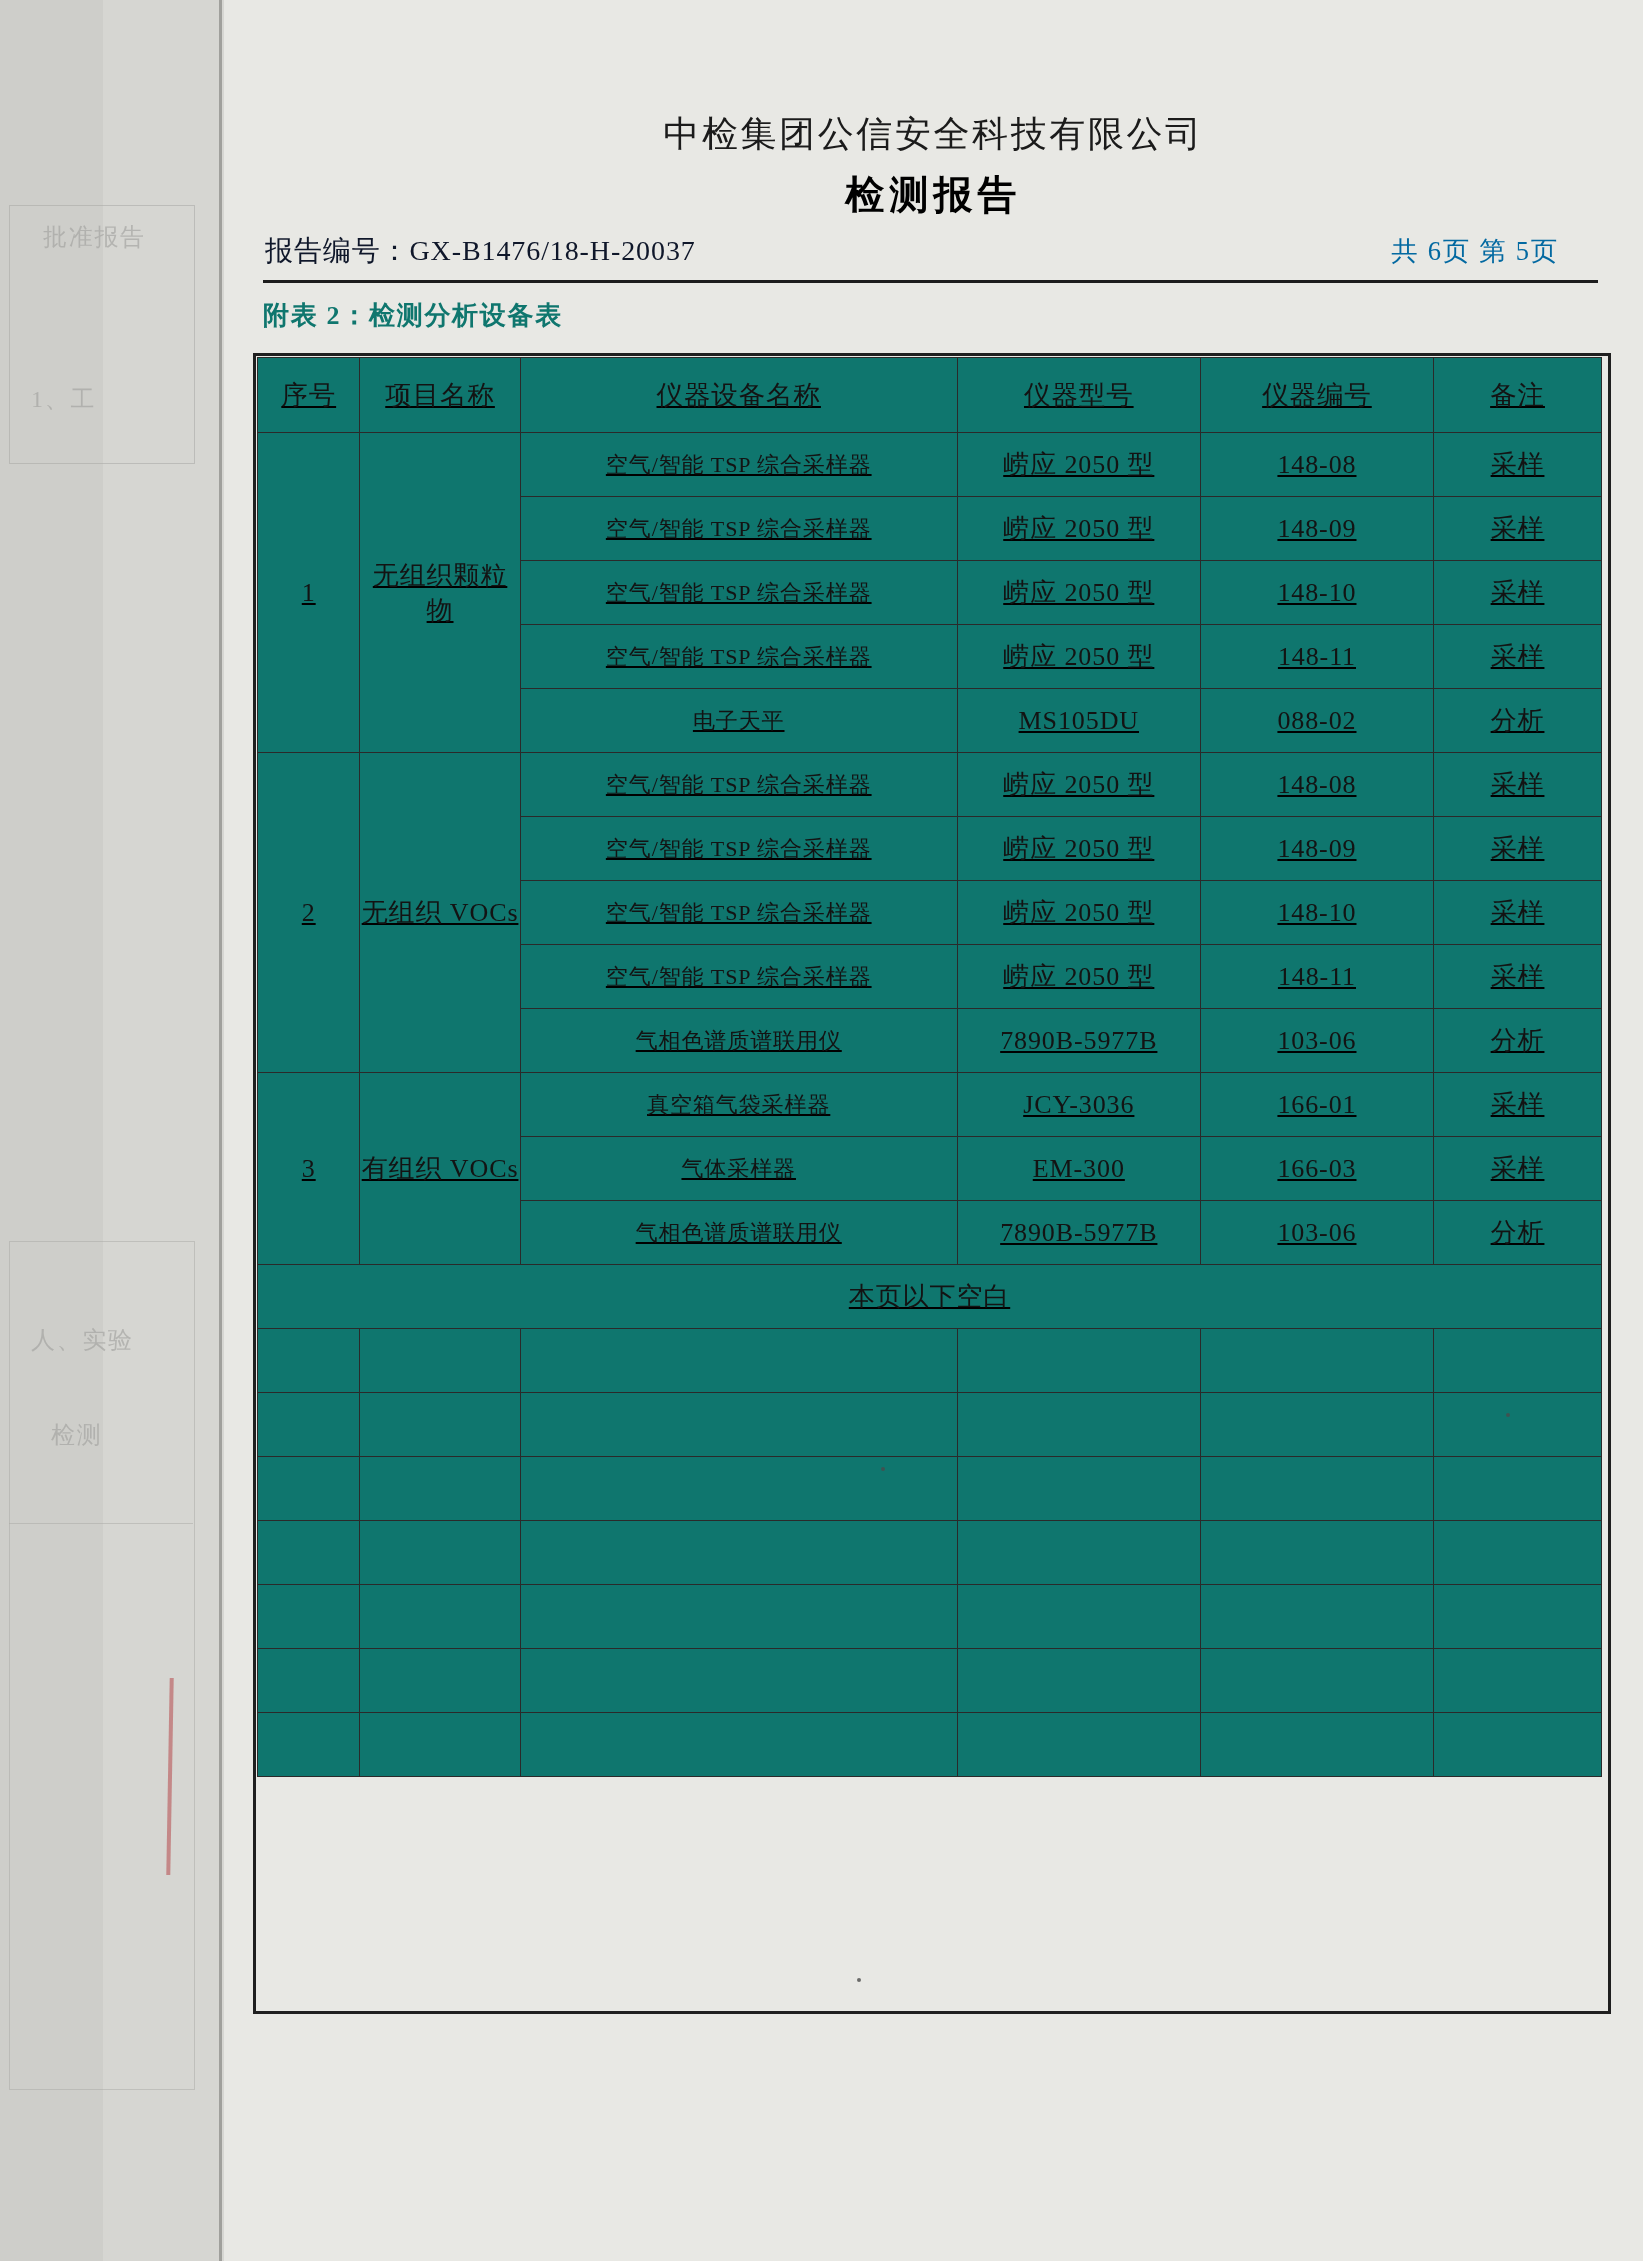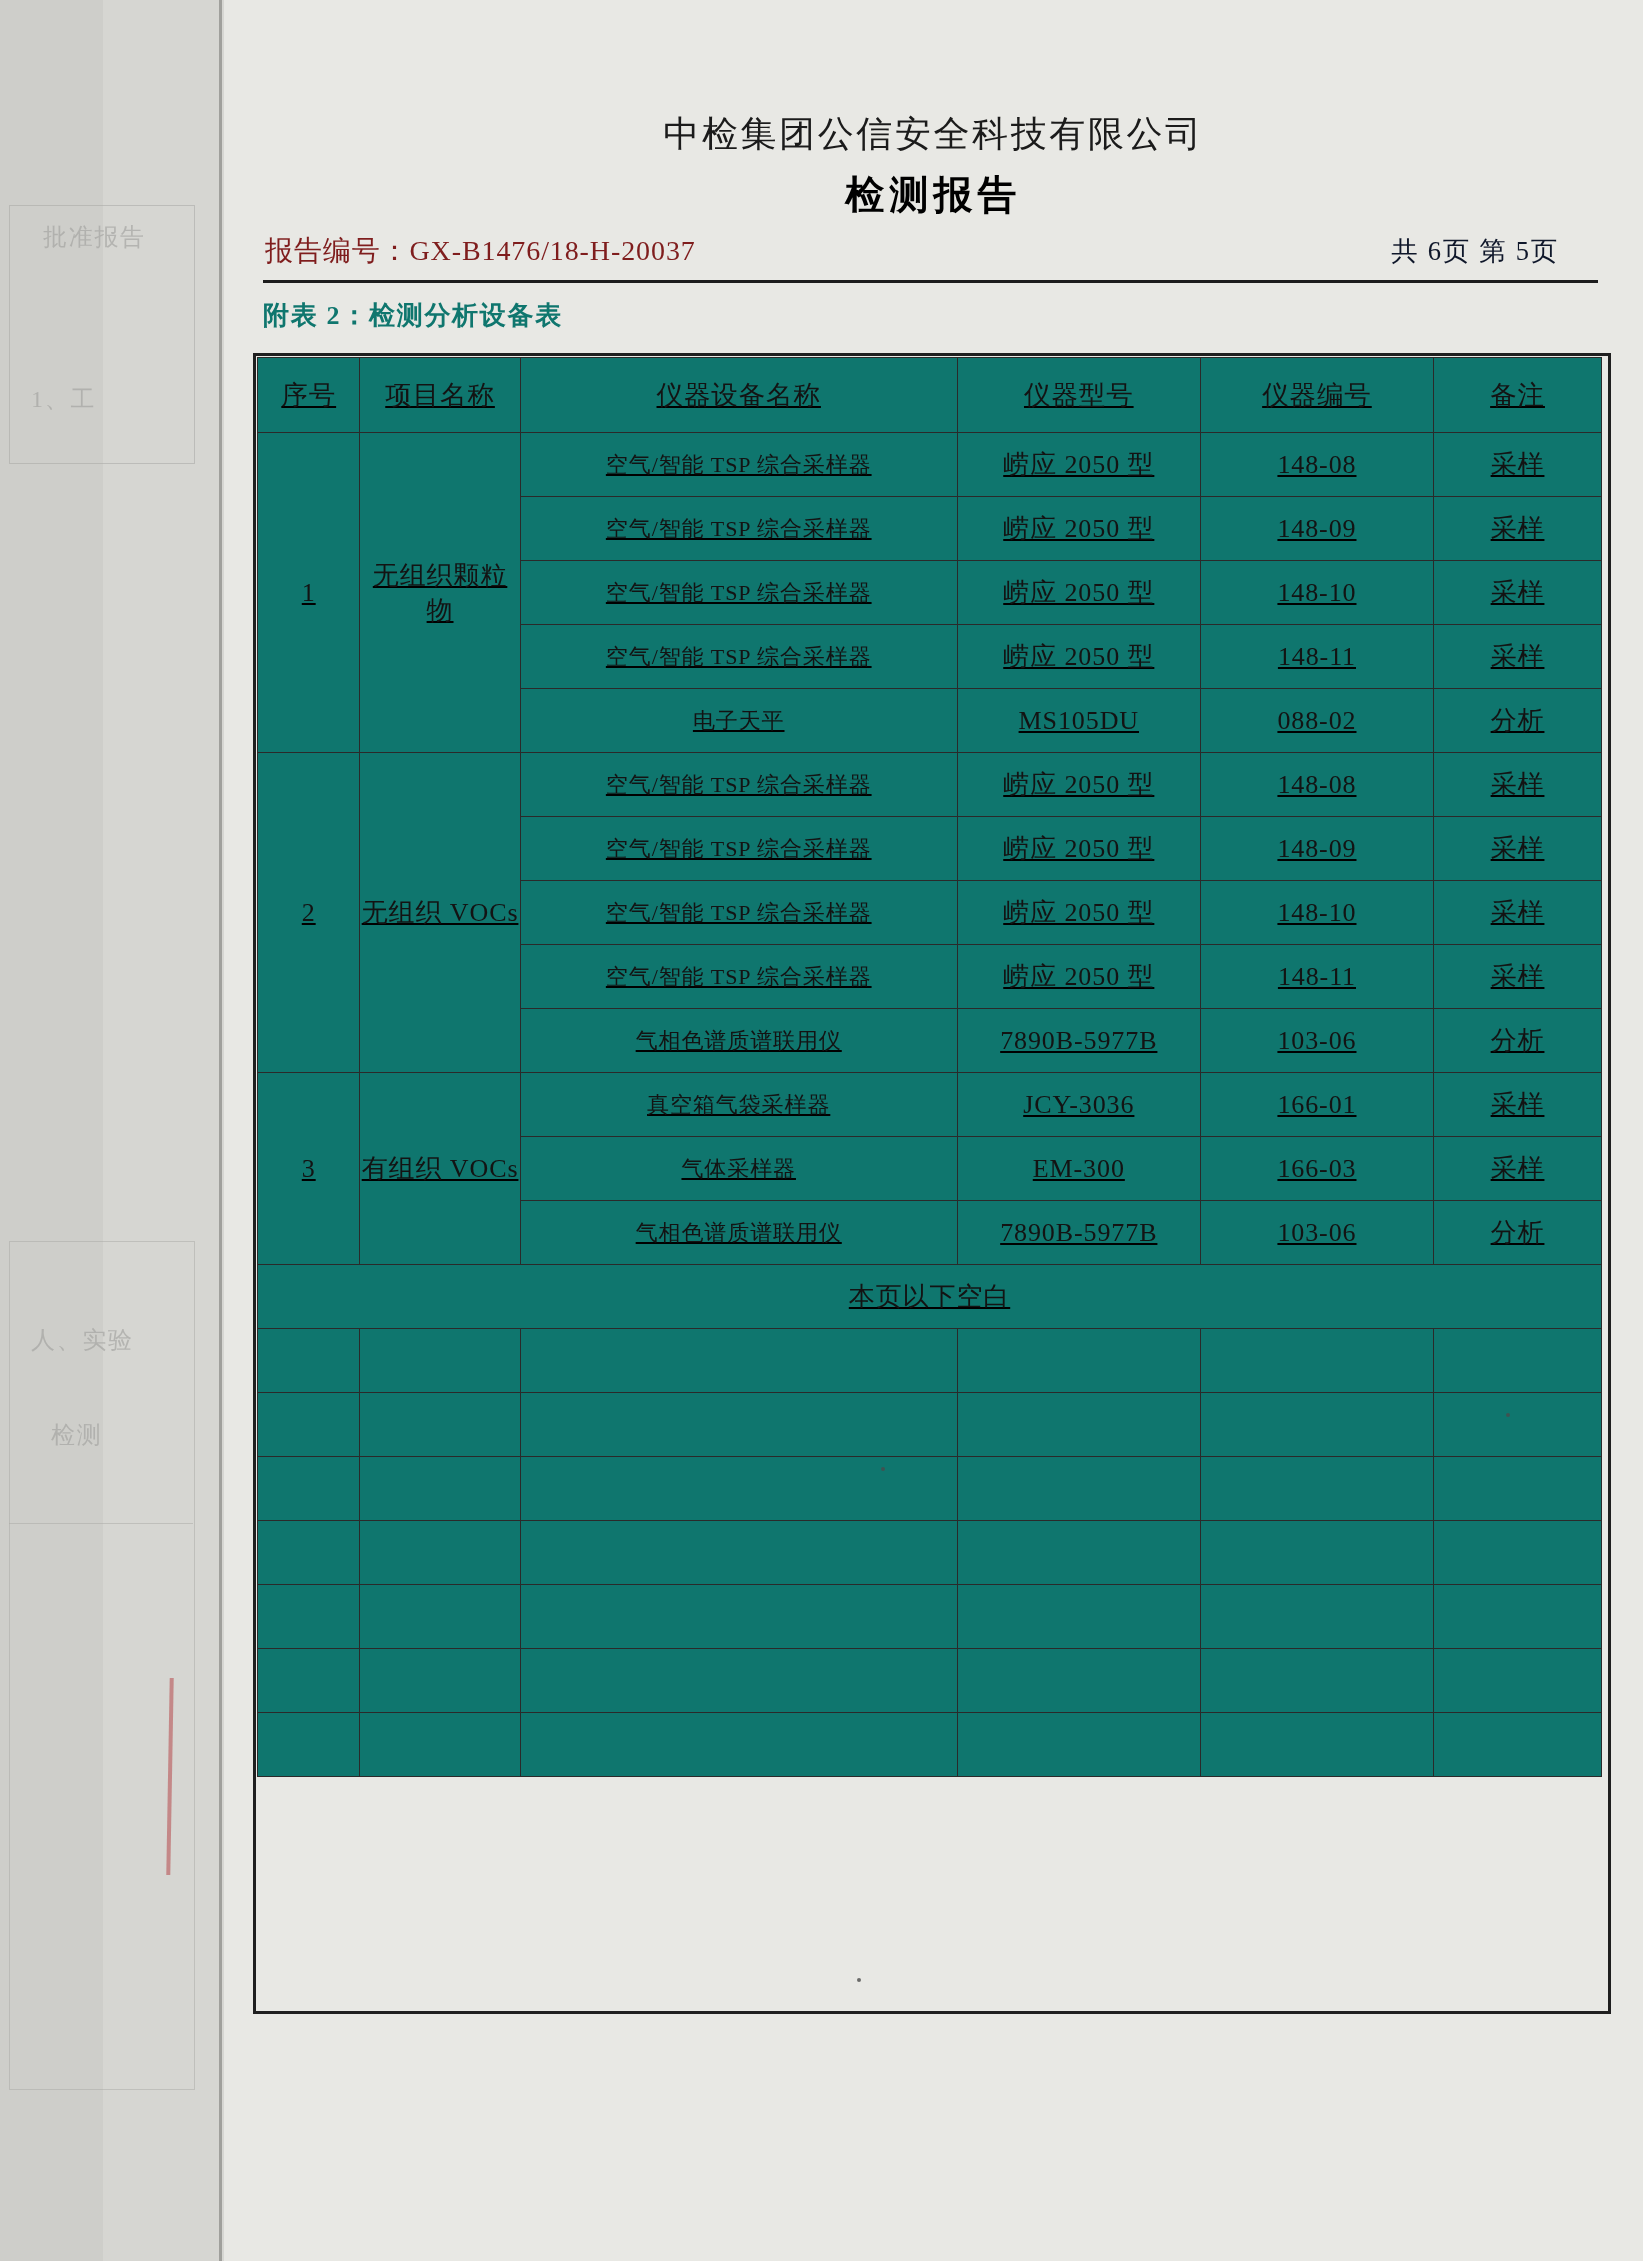--- a/index.html
+++ b/index.html
@@ -101,29 +101,29 @@
     font-size: 39px;
     font-weight: bold;
     letter-spacing: 5.1px;
     color: #000000;
   }
   .reportno {
     position: absolute;
     left: 41px;
     top: 216px;
     font-size: 28px;
-    color: #7f1d1d;
+    color: #0f172a;
     letter-spacing: 0.9px;
   }
   .pageinfo {
     position: absolute;
     right: 84px;
     top: 217px;
     font-size: 26.5px;
-    color: #0f172a;
+    color: #0369a1;
     letter-spacing: 1.7px;
   }
   .header-rule {
     position: absolute;
     left: 39px;
     top: 264px;
     width: 1335px;
     height: 2.6px;
     background: #1d1d1d;
   }

